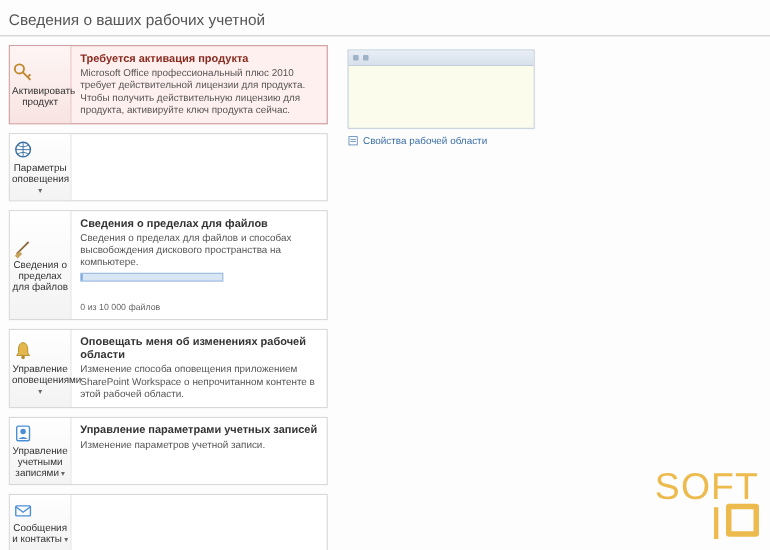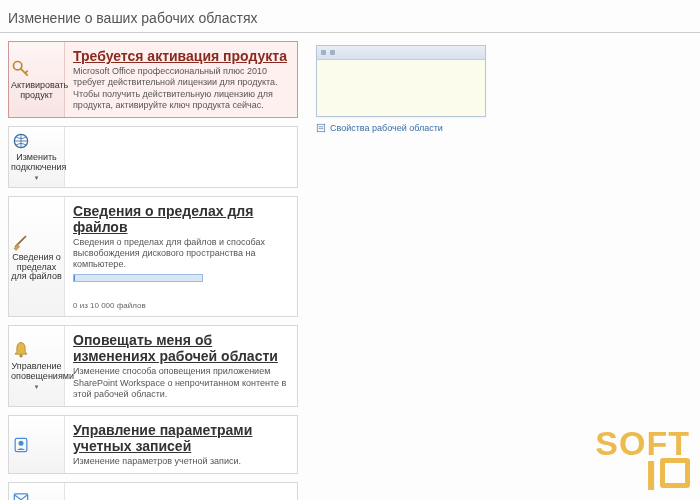--- a/index.html
+++ b/index.html
@@ -53,21 +53,21 @@
   }
   .card-btn-label {
     font-size: 9px;
     color: #333;
     line-height: 1.1;
   }
   .card-body {
     flex: 1;
     padding: 6px 8px;
   }
-  .card-title { font-size: 14px; font-weight: 600; color: #333; margin-bottom: 2px; text-decoration: underline;}
+  .card-title { font-size: 10px; font-weight: 600; color: #333; margin-bottom: 2px;}
   .card.activation .card-title { color: #8a2a1f; }
   .card-desc { font-size: 9px; color: #555; line-height: 1.25; }
   .progress-wrap { margin-top:4px; }
   .progress-bar {
     width: 130px; height: 8px;
     border:1px solid #9bbbe0;
     background: #d9e7f5;
     position: relative;
   }
   .progress-bar .fill {
@@ -100,34 +100,34 @@
     font-size: 9px;
     color: #3a6ea5;
     display:flex; align-items:flex-start; gap:4px;
   }
   .preview-link .icon { width:10px;height:10px;}
   .watermark {
     position: absolute;
     right: 10px;
     bottom: 6px;
     font-family: Arial, sans-serif;
-    font-weight: 700;
+    font-weight: 400;
     font-size: 34px;
     line-height: 0.85;
     color: rgba(232,168,27,0.78);
     text-align: right;
     letter-spacing: 1px;
   }
   .watermark .row2 { font-size: 42px; display:flex; align-items:flex-start; justify-content:flex-end;}
   .watermark .row2 span:last-child { border:5px solid rgba(232,168,27,0.78); width:30px;height:30px;display:inline-block;border-radius:3px;margin-left:2px;}
 </style>
 </head>
 <body>
 
-<div class="page-title">Изменение о ваших рабочих областях</div>
+<div class="page-title">Сведения о ваших рабочих учетной</div>
 
 <div class="columns">
   <div class="left-col">
 
     <div class="card activation">
       <div class="card-btn">
         <span class="icon">
           <svg viewBox="0 0 24 24" width="20" height="20">
               <circle cx="8" cy="8" r="5" fill="none" stroke="#c0872c" stroke-width="2"></circle>
               <path d="M11 11 L20 20 M17 17 L20 14" stroke="#c0872c" stroke-width="2" fill="none"></path>
@@ -142,21 +142,21 @@
     </div>
 
     <div class="card">
       <div class="card-btn">
         <span class="icon">
           <svg viewBox="0 0 24 24" width="20" height="20">
               <circle cx="12" cy="12" r="8" fill="none" stroke="#3a6ea5" stroke-width="1.5"></circle>
               <path d="M4 12 H20 M12 4 V20 M6 7 Q12 11 18 7 M6 17 Q12 13 18 17" stroke="#3a6ea5" stroke-width="1" fill="none"></path>
             </svg>
         </span>
-        <span class="card-btn-label dropdown-caret">Изменить подключения</span>
+        <span class="card-btn-label dropdown-caret">Параметры оповещения</span>
       </div>
       <div class="card-body">
       </div>
     </div>
 
     <div class="card">
       <div class="card-btn">
         <span class="icon">
           <svg viewBox="0 0 24 24" width="20" height="20">
               <path d="M5 19 L14 10 L18 6" stroke="#8c6b3e" stroke-width="2" fill="none"></path>
@@ -195,20 +195,21 @@
 
     <div class="card">
       <div class="card-btn">
         <span class="icon">
           <svg viewBox="0 0 24 24" width="20" height="20">
               <rect x="5" y="4" width="14" height="16" rx="2" fill="none" stroke="#4a8ed6" stroke-width="1.5"></rect>
               <circle cx="12" cy="10" r="3" fill="#4a8ed6"></circle>
               <path d="M7 18 Q12 14 17 18" fill="#4a8ed6"></path>
             </svg>
         </span>
+        <span class="card-btn-label dropdown-caret">Управление учетными записями</span>
       </div>
       <div class="card-body">
         <div class="card-title">Управление параметрами учетных записей</div>
         <div class="card-desc">Изменение параметров учетной записи.</div>
       </div>
     </div>
 
     <div class="card">
       <div class="card-btn">
         <span class="icon">

